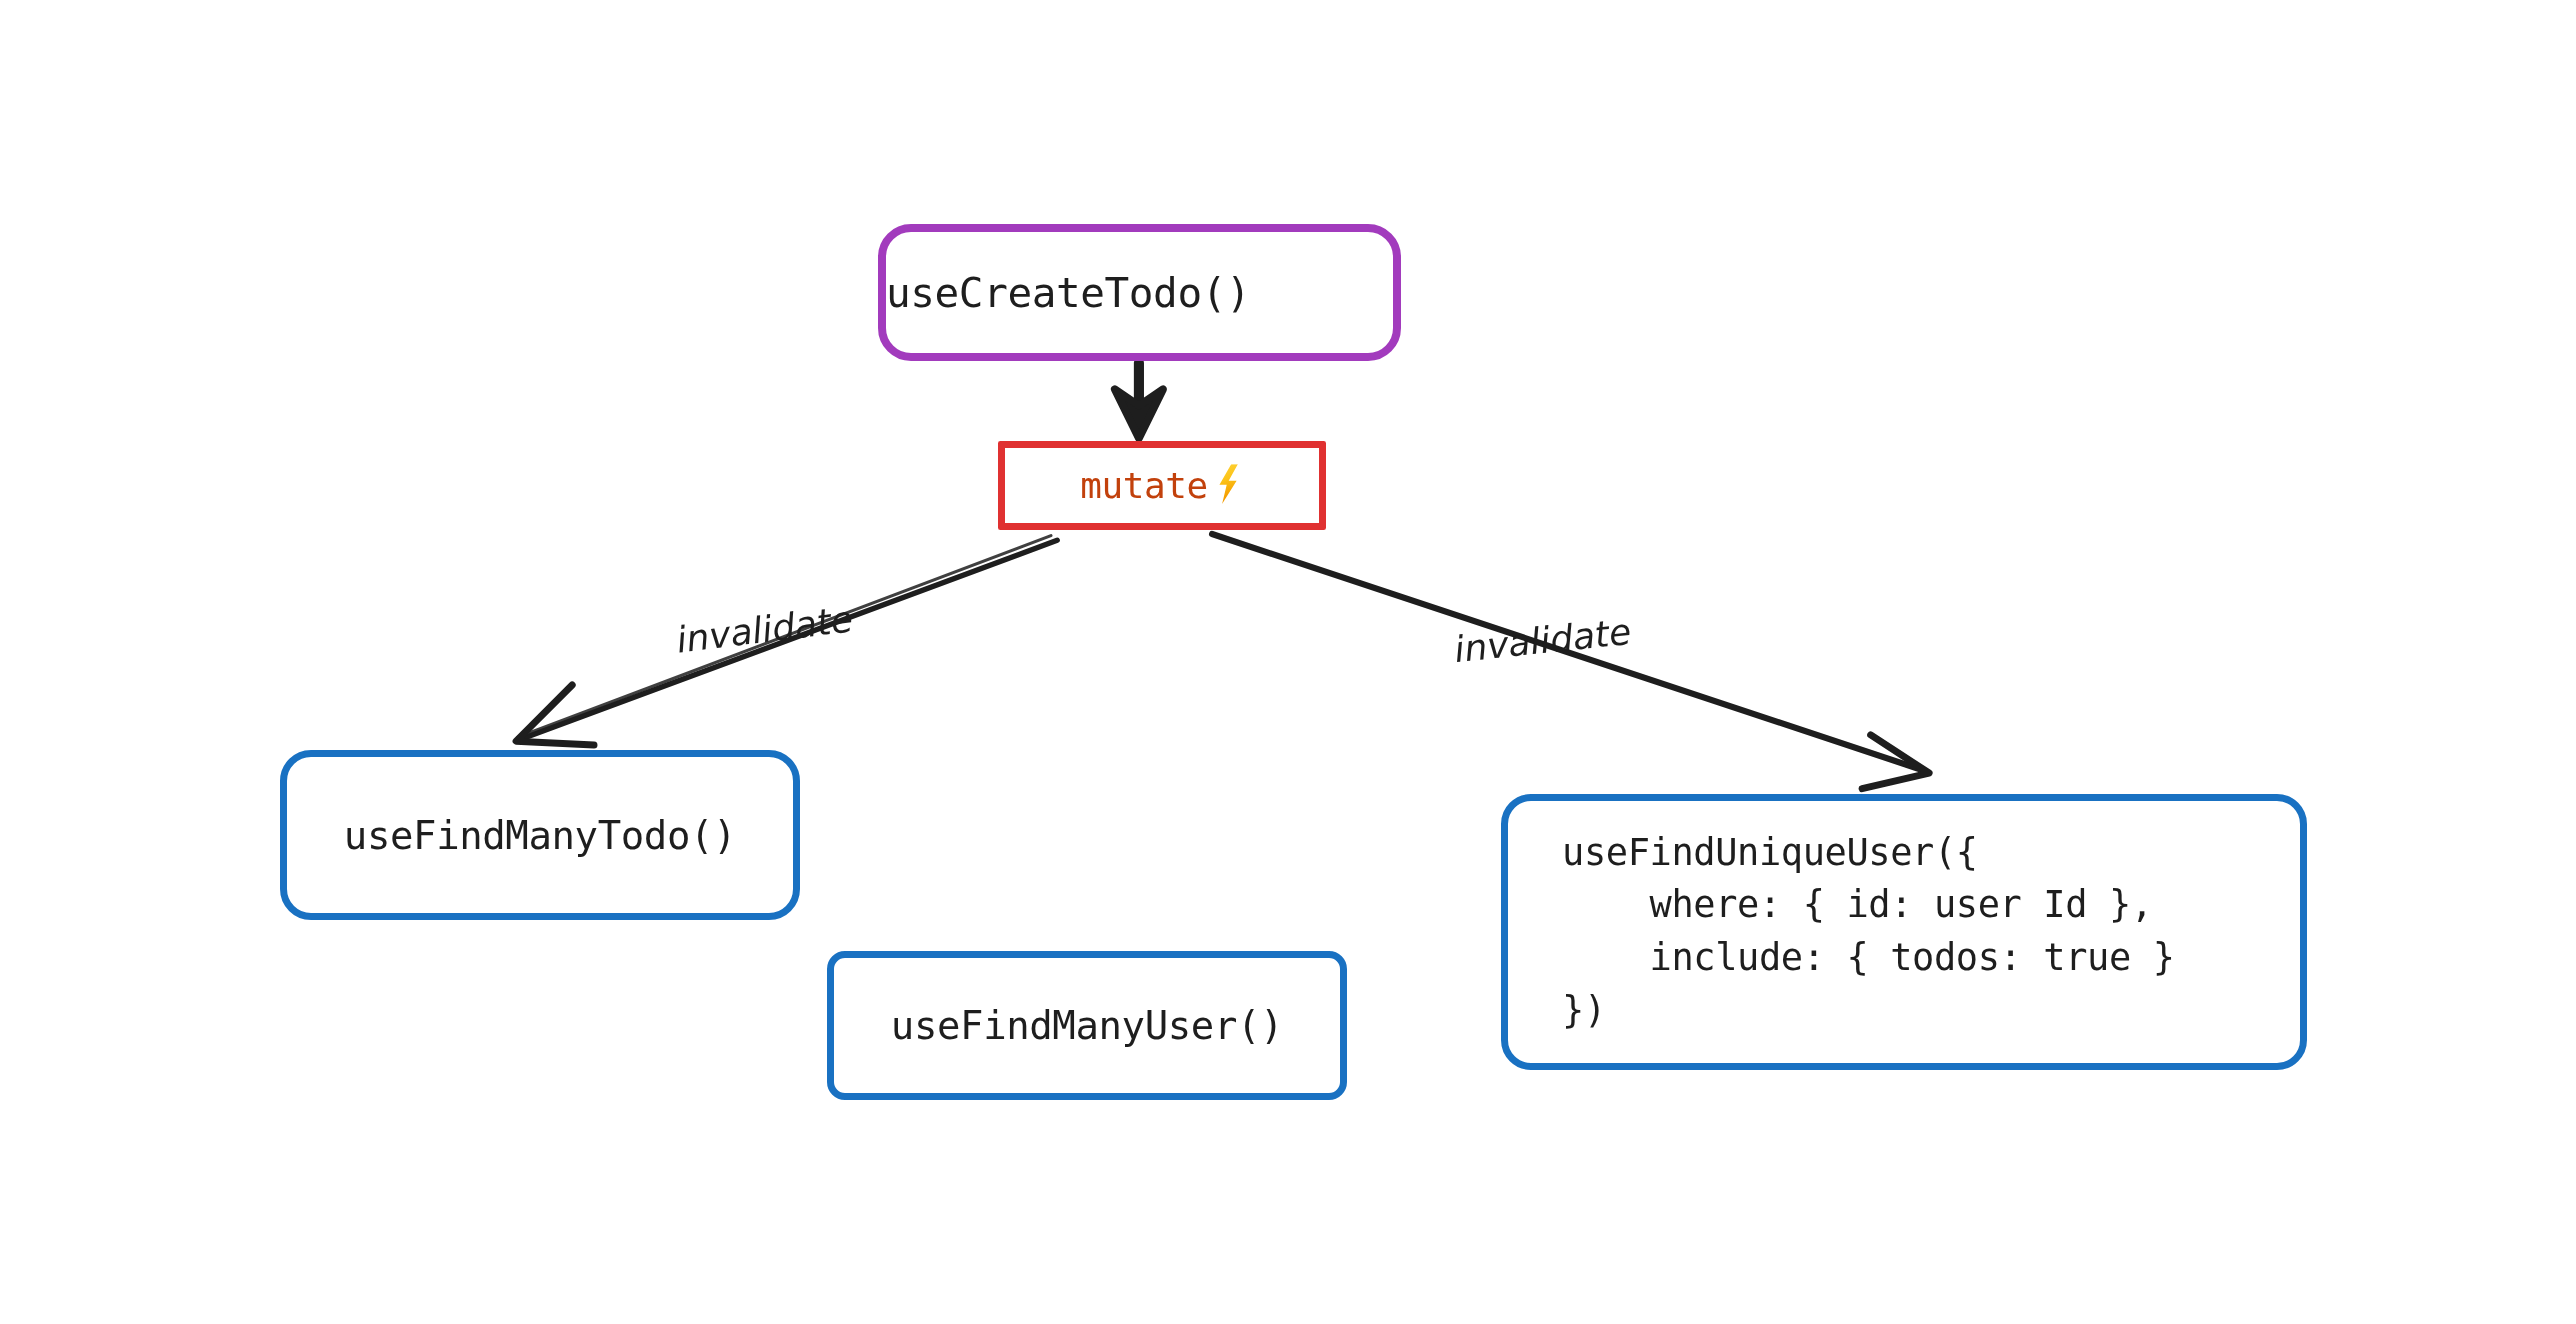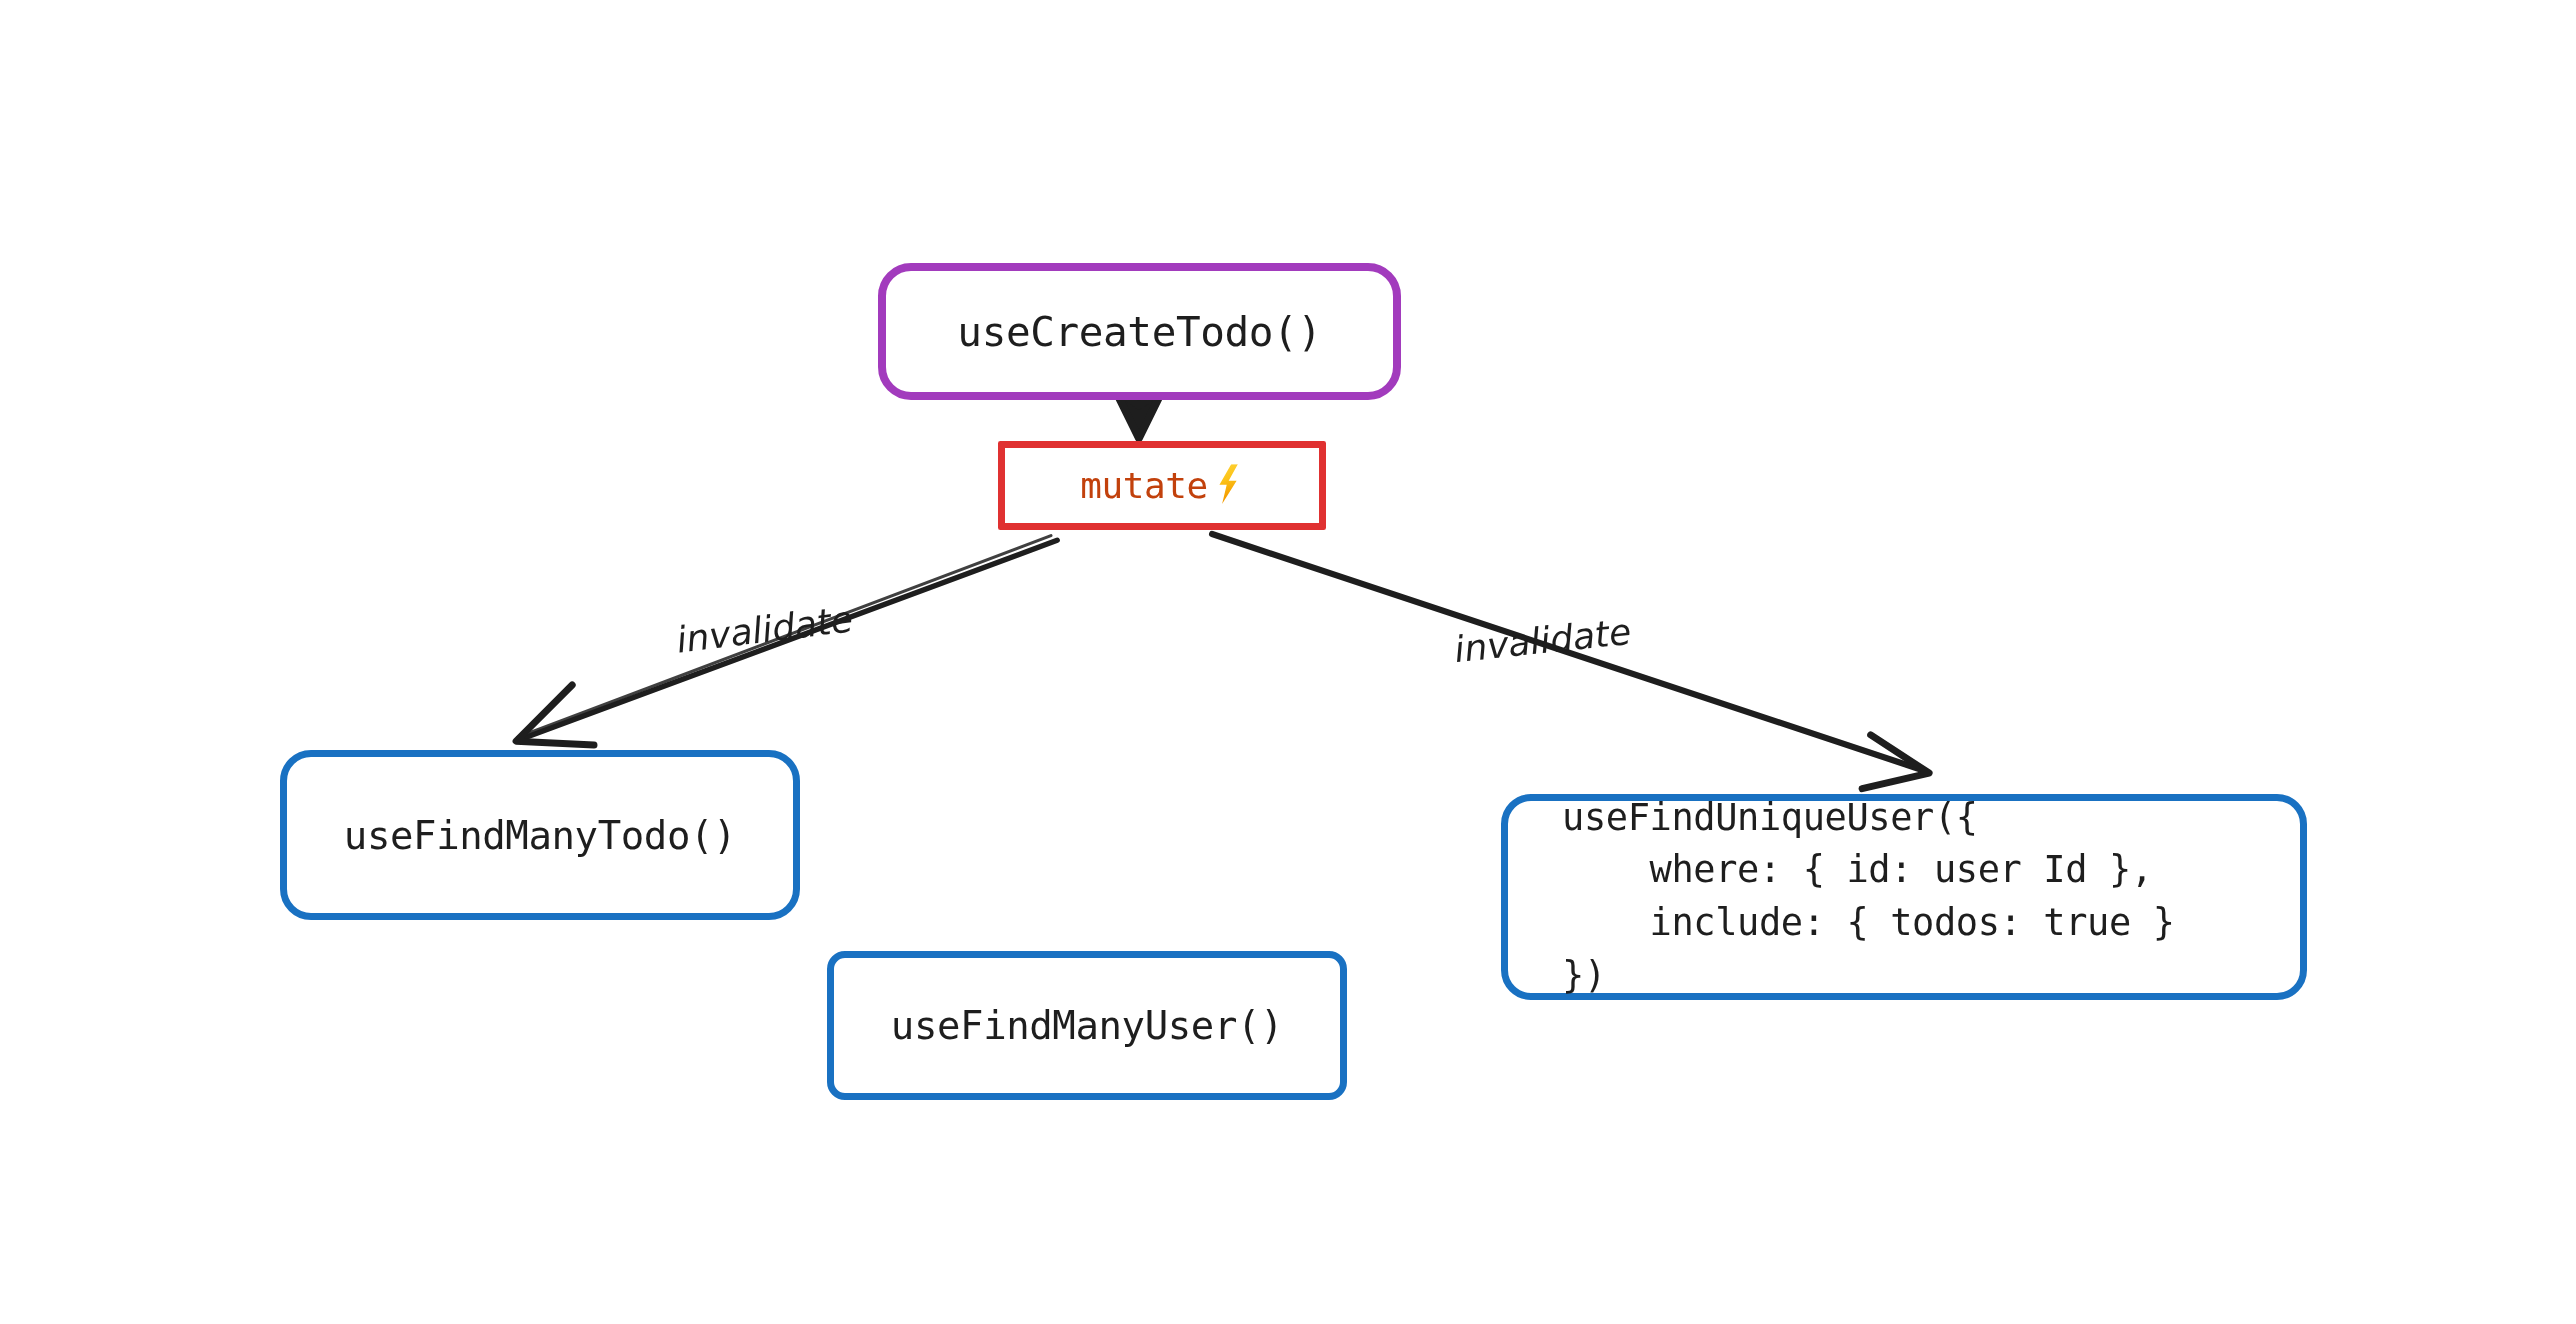--- a/index.html
+++ b/index.html
@@ -36,23 +36,22 @@
   }
 
   
   #node-create-todo {
     left: 878px;
     top: 224px;
     width: 523px;
     height: 137px;
     border: 8.6px solid #a23bbd;
     border-radius: 33px;
-    justify-content: center;
+    justify-content: flex-start;
     font-size: 41px;
-    margin-top: 39px;
   }
 
   
   #node-mutate {
     left: 998px;
     top: 441px;
     width: 328px;
     height: 89px;
     border: 7.8px solid #e03131;
     border-radius: 2.3px;
@@ -94,21 +93,21 @@
     border-radius: 18px;
     justify-content: center;
     font-size: 39px;
   }
 
   
   #node-find-unique-user {
     left: 1501px;
     top: 794px;
     width: 806px;
-    height: 206px;
+    height: 276px;
     border: 7.8px solid #1971c2;
     border-radius: 30px;
     align-items: center;
     padding-left: 54px;
     font-size: 37px;
     line-height: 1.42;
   }
   #node-find-unique-user .code {
     white-space: pre;
     display: block;

